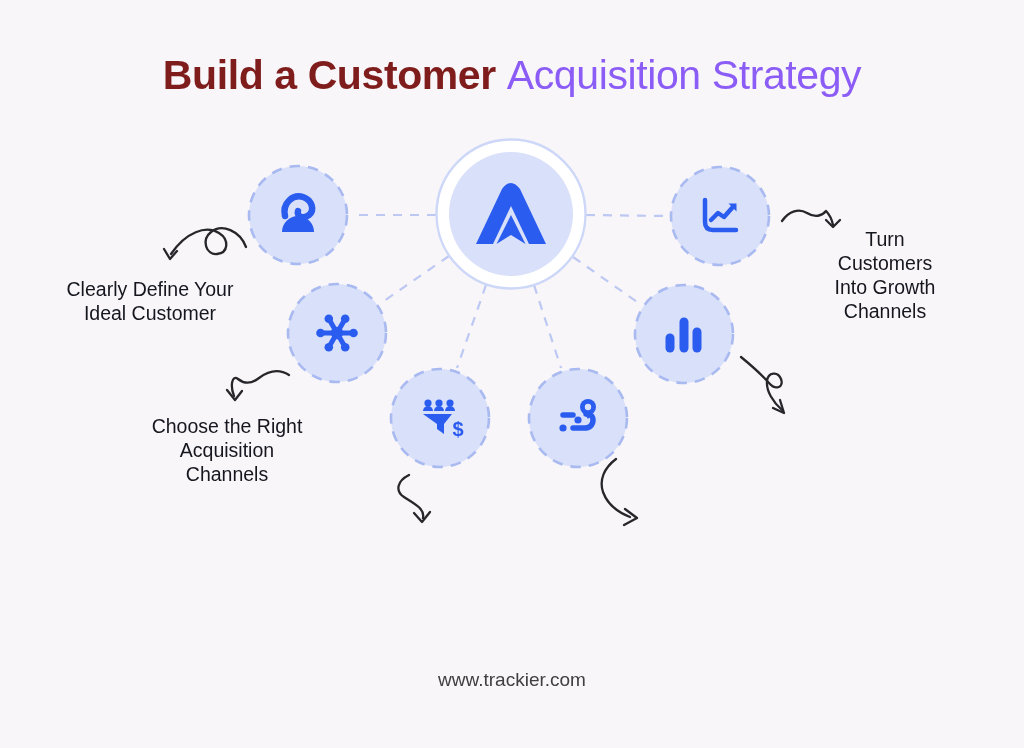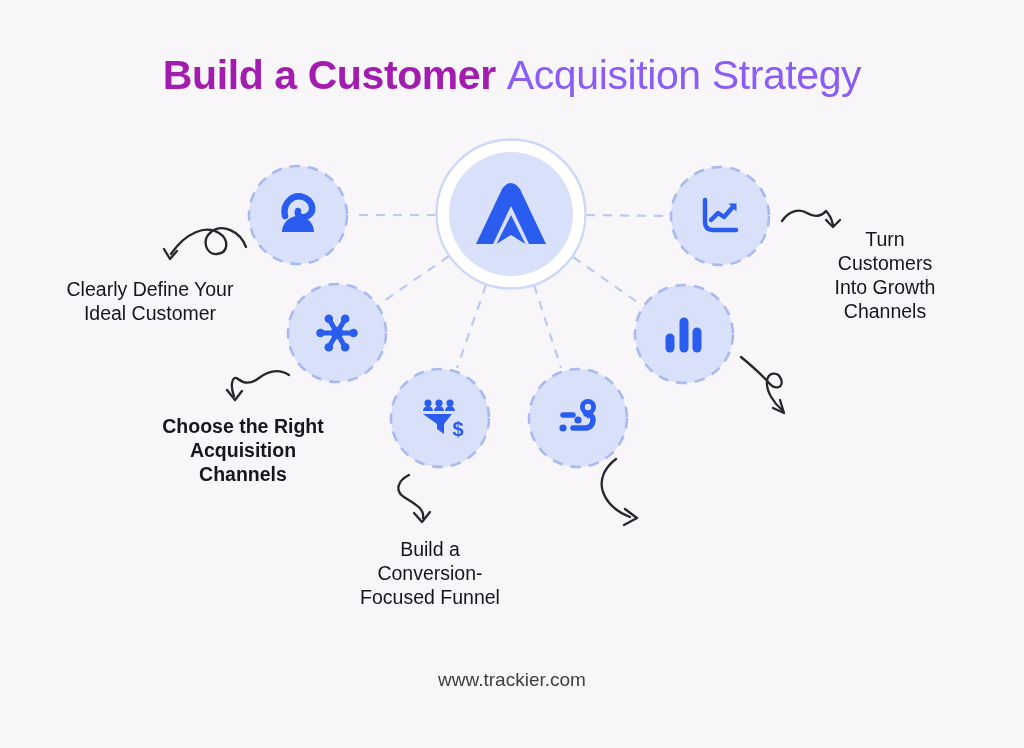--- a/index.html
+++ b/index.html
@@ -6,21 +6,21 @@
   .canvas {
     position:relative; width:1024px; height:748px;
     background:#f8f6f9; overflow:hidden;
     font-family:"Liberation Sans", sans-serif;
   }
   .diagram-svg { position:absolute; left:0; top:0; width:1024px; height:748px; }
   .title {
     position:absolute; top:52px; left:0; width:1024px;
     text-align:center; font-size:41px; letter-spacing:-0.4px; white-space:nowrap;
   }
-  .title .t-dark { color:#a21caf; font-weight:700; }
+  .title .t-dark { color:#7f1d1d; font-weight:700; }
   .title .t-blue { color:#8b5cf6; font-weight:400; }
   .node-label {
     position:absolute; transform:translateX(-50%);
     text-align:center; font-size:19.5px; line-height:24px;
     color:#15161e; font-weight:500; white-space:pre-line;
   }
   .footer {
     position:absolute; top:669px; left:0; width:1024px;
     text-align:center; font-size:19px; color:#404040;
   }
@@ -166,25 +166,22 @@
       </g>
     </g>
   </svg>
 
   <div class="title">
     <span class="t-dark">Build a Customer </span><span class="t-blue">Acquisition Strategy</span>
   </div>
 
   <div class="node-label" style="left:150px; top:277px;">Clearly Define Your
 Ideal Customer</div>
-  <div class="node-label" style="left:243px; top:414px;font-weight:bold;">Choose the Right
+  <div class="node-label" style="left:227px; top:414px;">Choose the Right
 Acquisition
 Channels</div>
-  <div class="node-label" style="left:430px; top:537px;">Build a
-Conversion-
-Focused Funnel</div>
   <div class="node-label" style="left:885px; top:227px;">Turn Customers
 Into Growth
 Channels</div>
 
   <div class="footer">www.trackier.com</div>
 
 </div>
 
 </body></html>

